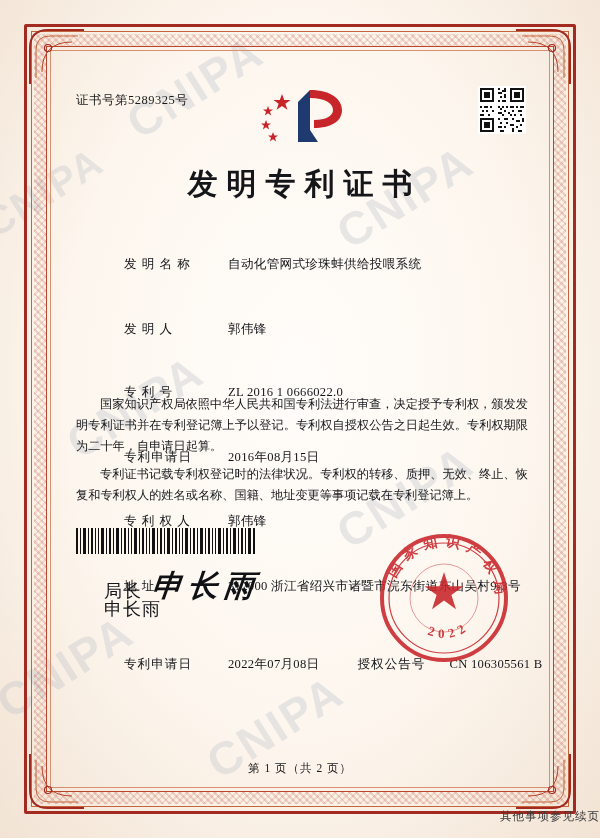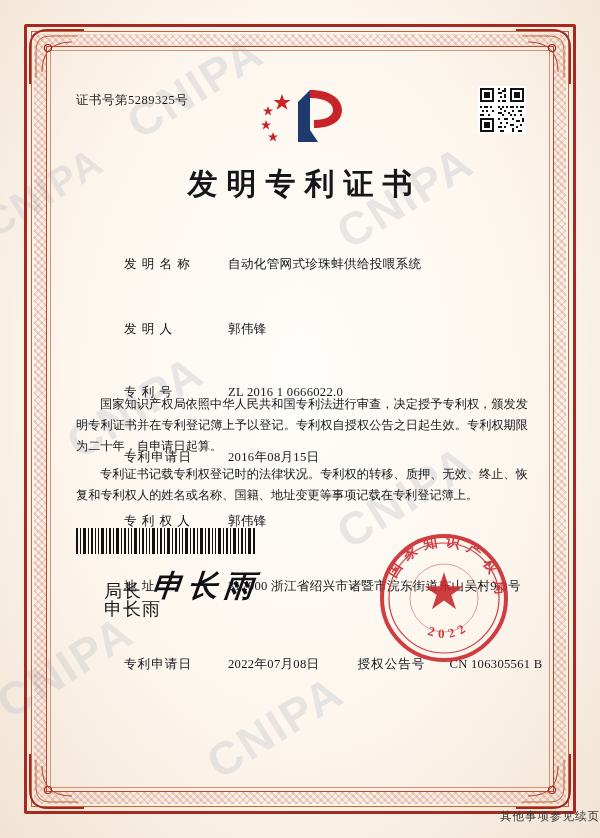--- a/index.html
+++ b/index.html
@@ -507,16 +507,17 @@
         </text>
         <text font-family="'Liberation Serif', serif" font-size="13" font-weight="700" fill="#c8252a" letter-spacing="5">
           <textPath href="#sealBottom" startOffset="36%">2022</textPath>
         </text>
         <g stroke="#c8252a" stroke-width="1" opacity="0.5" fill="none">
           <circle cx="70" cy="70" r="34"></circle>
         </g>
       </svg>
     </div>
 
+    <div class="page-no">第 1 页（共 2 页）</div>
   </div>
 
   <div class="footer-note">其他事项参见续页</div>
 </div>
 
 </body></html>

